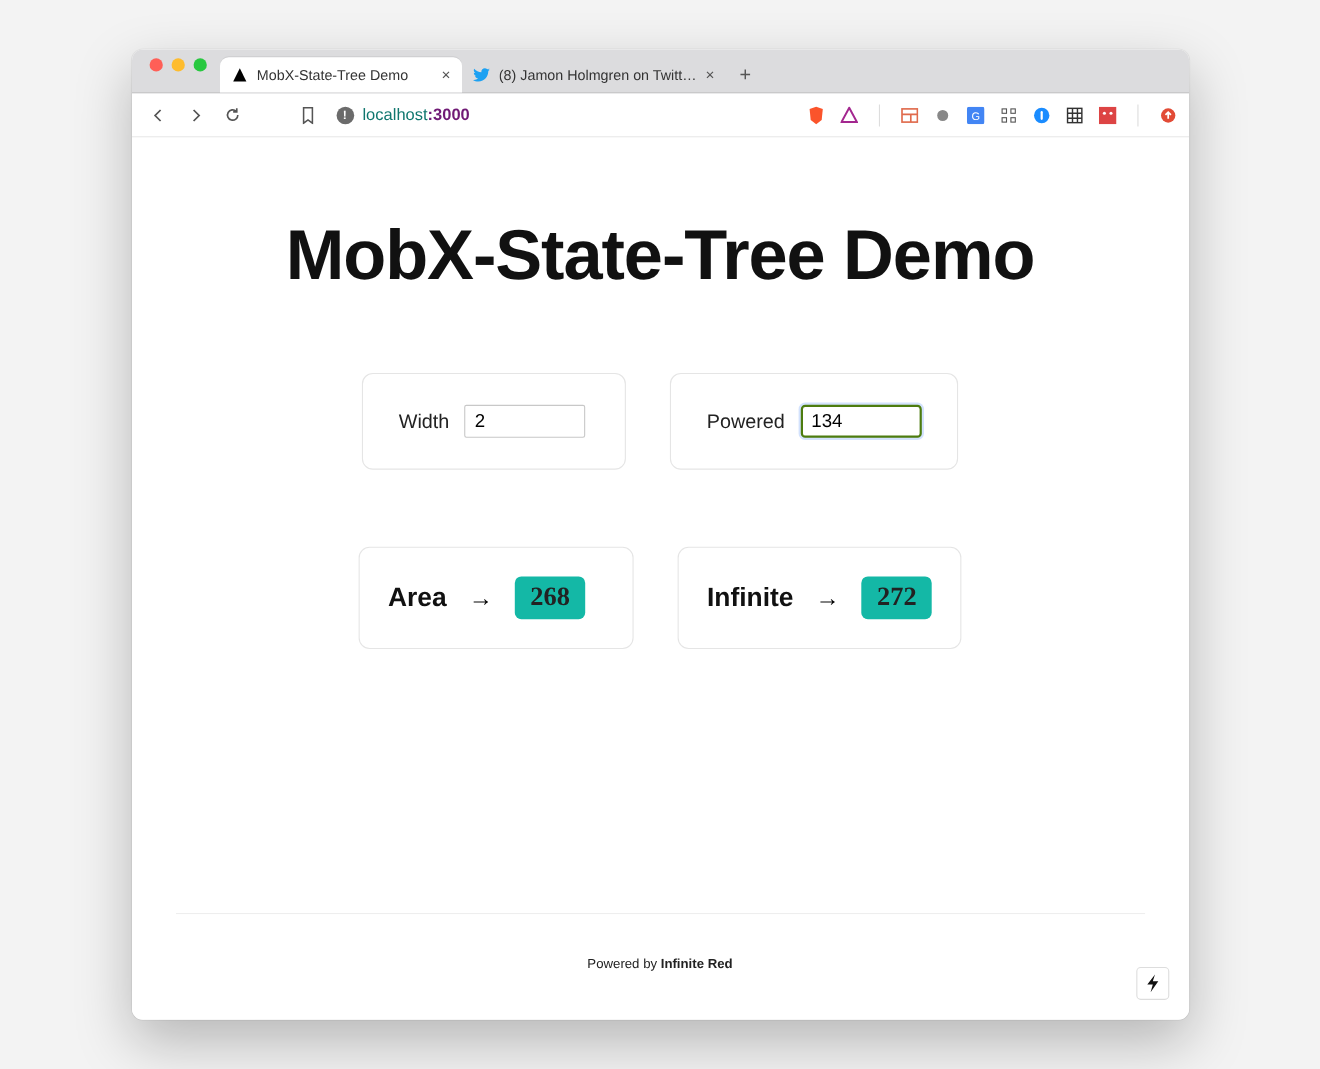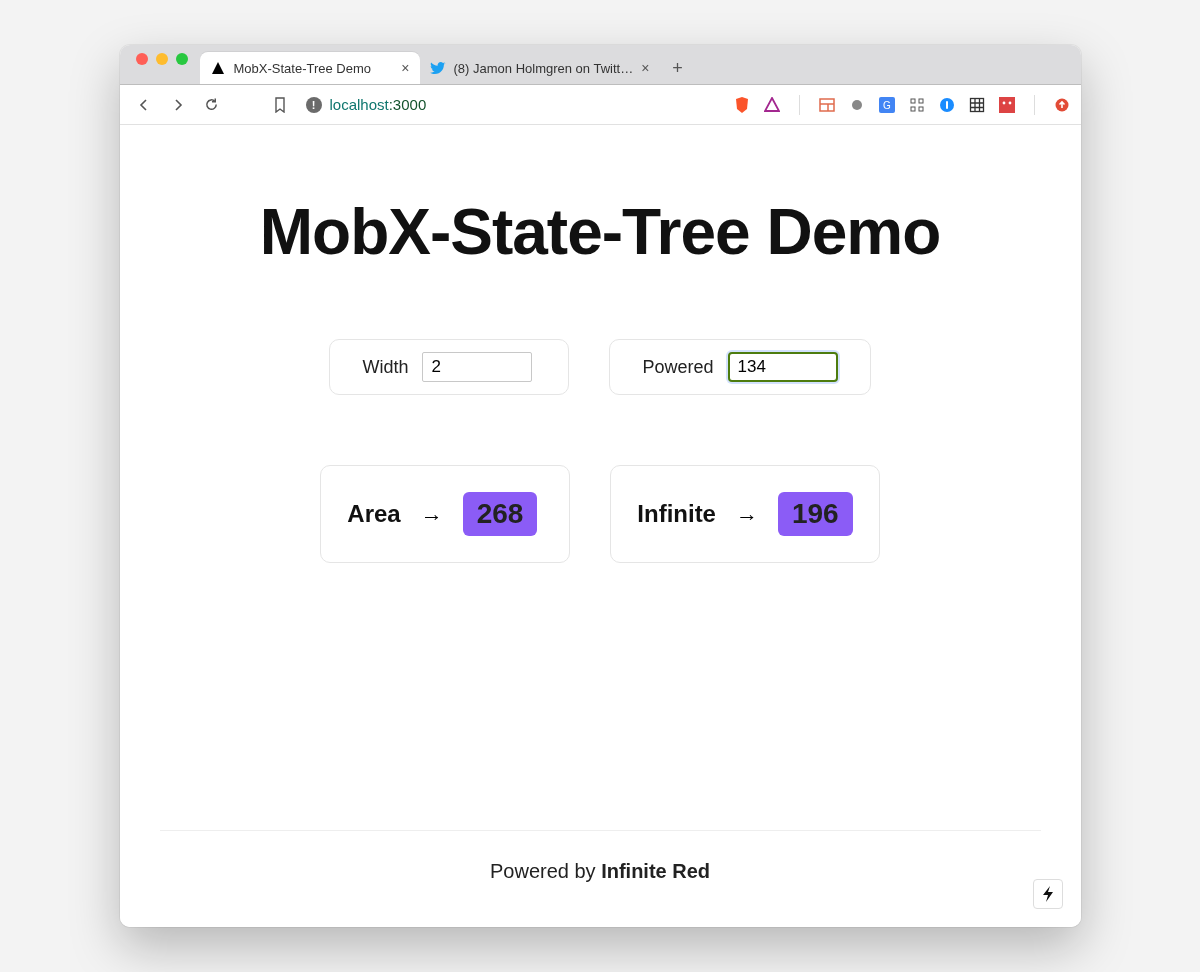--- a/index.html
+++ b/index.html
@@ -83,21 +83,21 @@
   }
   .toolbar .spacer{width:28px;}
   .addr{
     flex:0 0 auto;
     display:flex;align-items:center;gap:8px;
     margin-left:6px;
     font-size:15px;
   }
   .addr .secure{width:16px;height:16px;border-radius:50%;background:#6b6b6b;color:#fff;font-size:11px;display:flex;align-items:center;justify-content:center;font-weight:bold;}
   .addr .host{color:#0f766e;}
-  .addr .path{color:#14532d;}
+  .addr .path{color:#701a75;font-weight:bold;}
   .toolbar .grow{flex:1;}
   .ext-icons{display:flex;align-items:center;gap:12px;}
   .ext{width:18px;height:18px;display:flex;align-items:center;justify-content:center;font-size:14px;}
   .divider{width:1px;height:20px;background:#ddd;margin:0 6px;}
   
   .page{
     flex:1;
     background:#fff;
     position:relative;
     overflow:hidden;
@@ -112,21 +112,21 @@
   }
   .cards-row{
     display:flex;
     justify-content:center;
     gap:40px;
     margin-top:70px;
   }
   .card{
     border:1px solid #e5e5e5;
     border-radius:10px;
-    padding:12px 32px;
+    padding:28px 32px;
     display:flex;
     align-items:center;
     gap:14px;
     min-width:240px;
   }
   .card .lbl{font-size:18px;color:#222;}
   .card input{
     width:110px;
     height:30px;
     font-size:17px;
@@ -147,27 +147,27 @@
     border-radius:10px;
     padding:26px 26px;
     display:flex;
     align-items:center;
     gap:20px;
     min-width:250px;
   }
   .result-card .rlabel{font-size:24px;font-weight:800;color:#111;}
   .result-card .arrow{font-size:22px;font-weight:800;}
   .result-card .rvalue{
-    background:#8b5cf6;border-radius:6px;padding:6px 14px;font-size:28px;font-weight:600;color:#222;
+    background:#14b8a6;border-radius:6px;padding:6px 14px;font-size:24px;font-weight:600;color:#222;font-family:Liberation Serif, serif;
   }
   .footer-line{
     position:absolute;left:40px;right:40px;bottom:96px;height:1px;background:#eee;
   }
   .footer{
-    position:absolute;left:0;right:0;bottom:44px;text-align:center;font-size:20px;color:#222;
+    position:absolute;left:0;right:0;bottom:44px;text-align:center;font-size:12px;color:#222;
   }
   .footer b{font-weight:800;}
   .dev-badge{
     position:absolute;right:18px;bottom:18px;width:30px;height:30px;border:1px solid #ddd;border-radius:4px;
     display:flex;align-items:center;justify-content:center;background:#fff;
   }
   
   svg{display:block;}
 </style>
 </head>
@@ -324,21 +324,21 @@
 
     <div class="cards-row results">
       <div class="result-card">
         <span class="rlabel">Area</span>
         <span class="arrow">→</span>
         <span class="rvalue">268</span>
       </div>
       <div class="result-card">
         <span class="rlabel">Infinite</span>
         <span class="arrow">→</span>
-        <span class="rvalue">196</span>
+        <span class="rvalue">272</span>
       </div>
     </div>
 
     <div class="footer-line"></div>
     <div class="footer">
       <span>Powered by </span><b>Infinite Red</b>
     </div>
 
     <div class="dev-badge">
       <svg width="14" height="18" viewBox="0 0 14 18">

